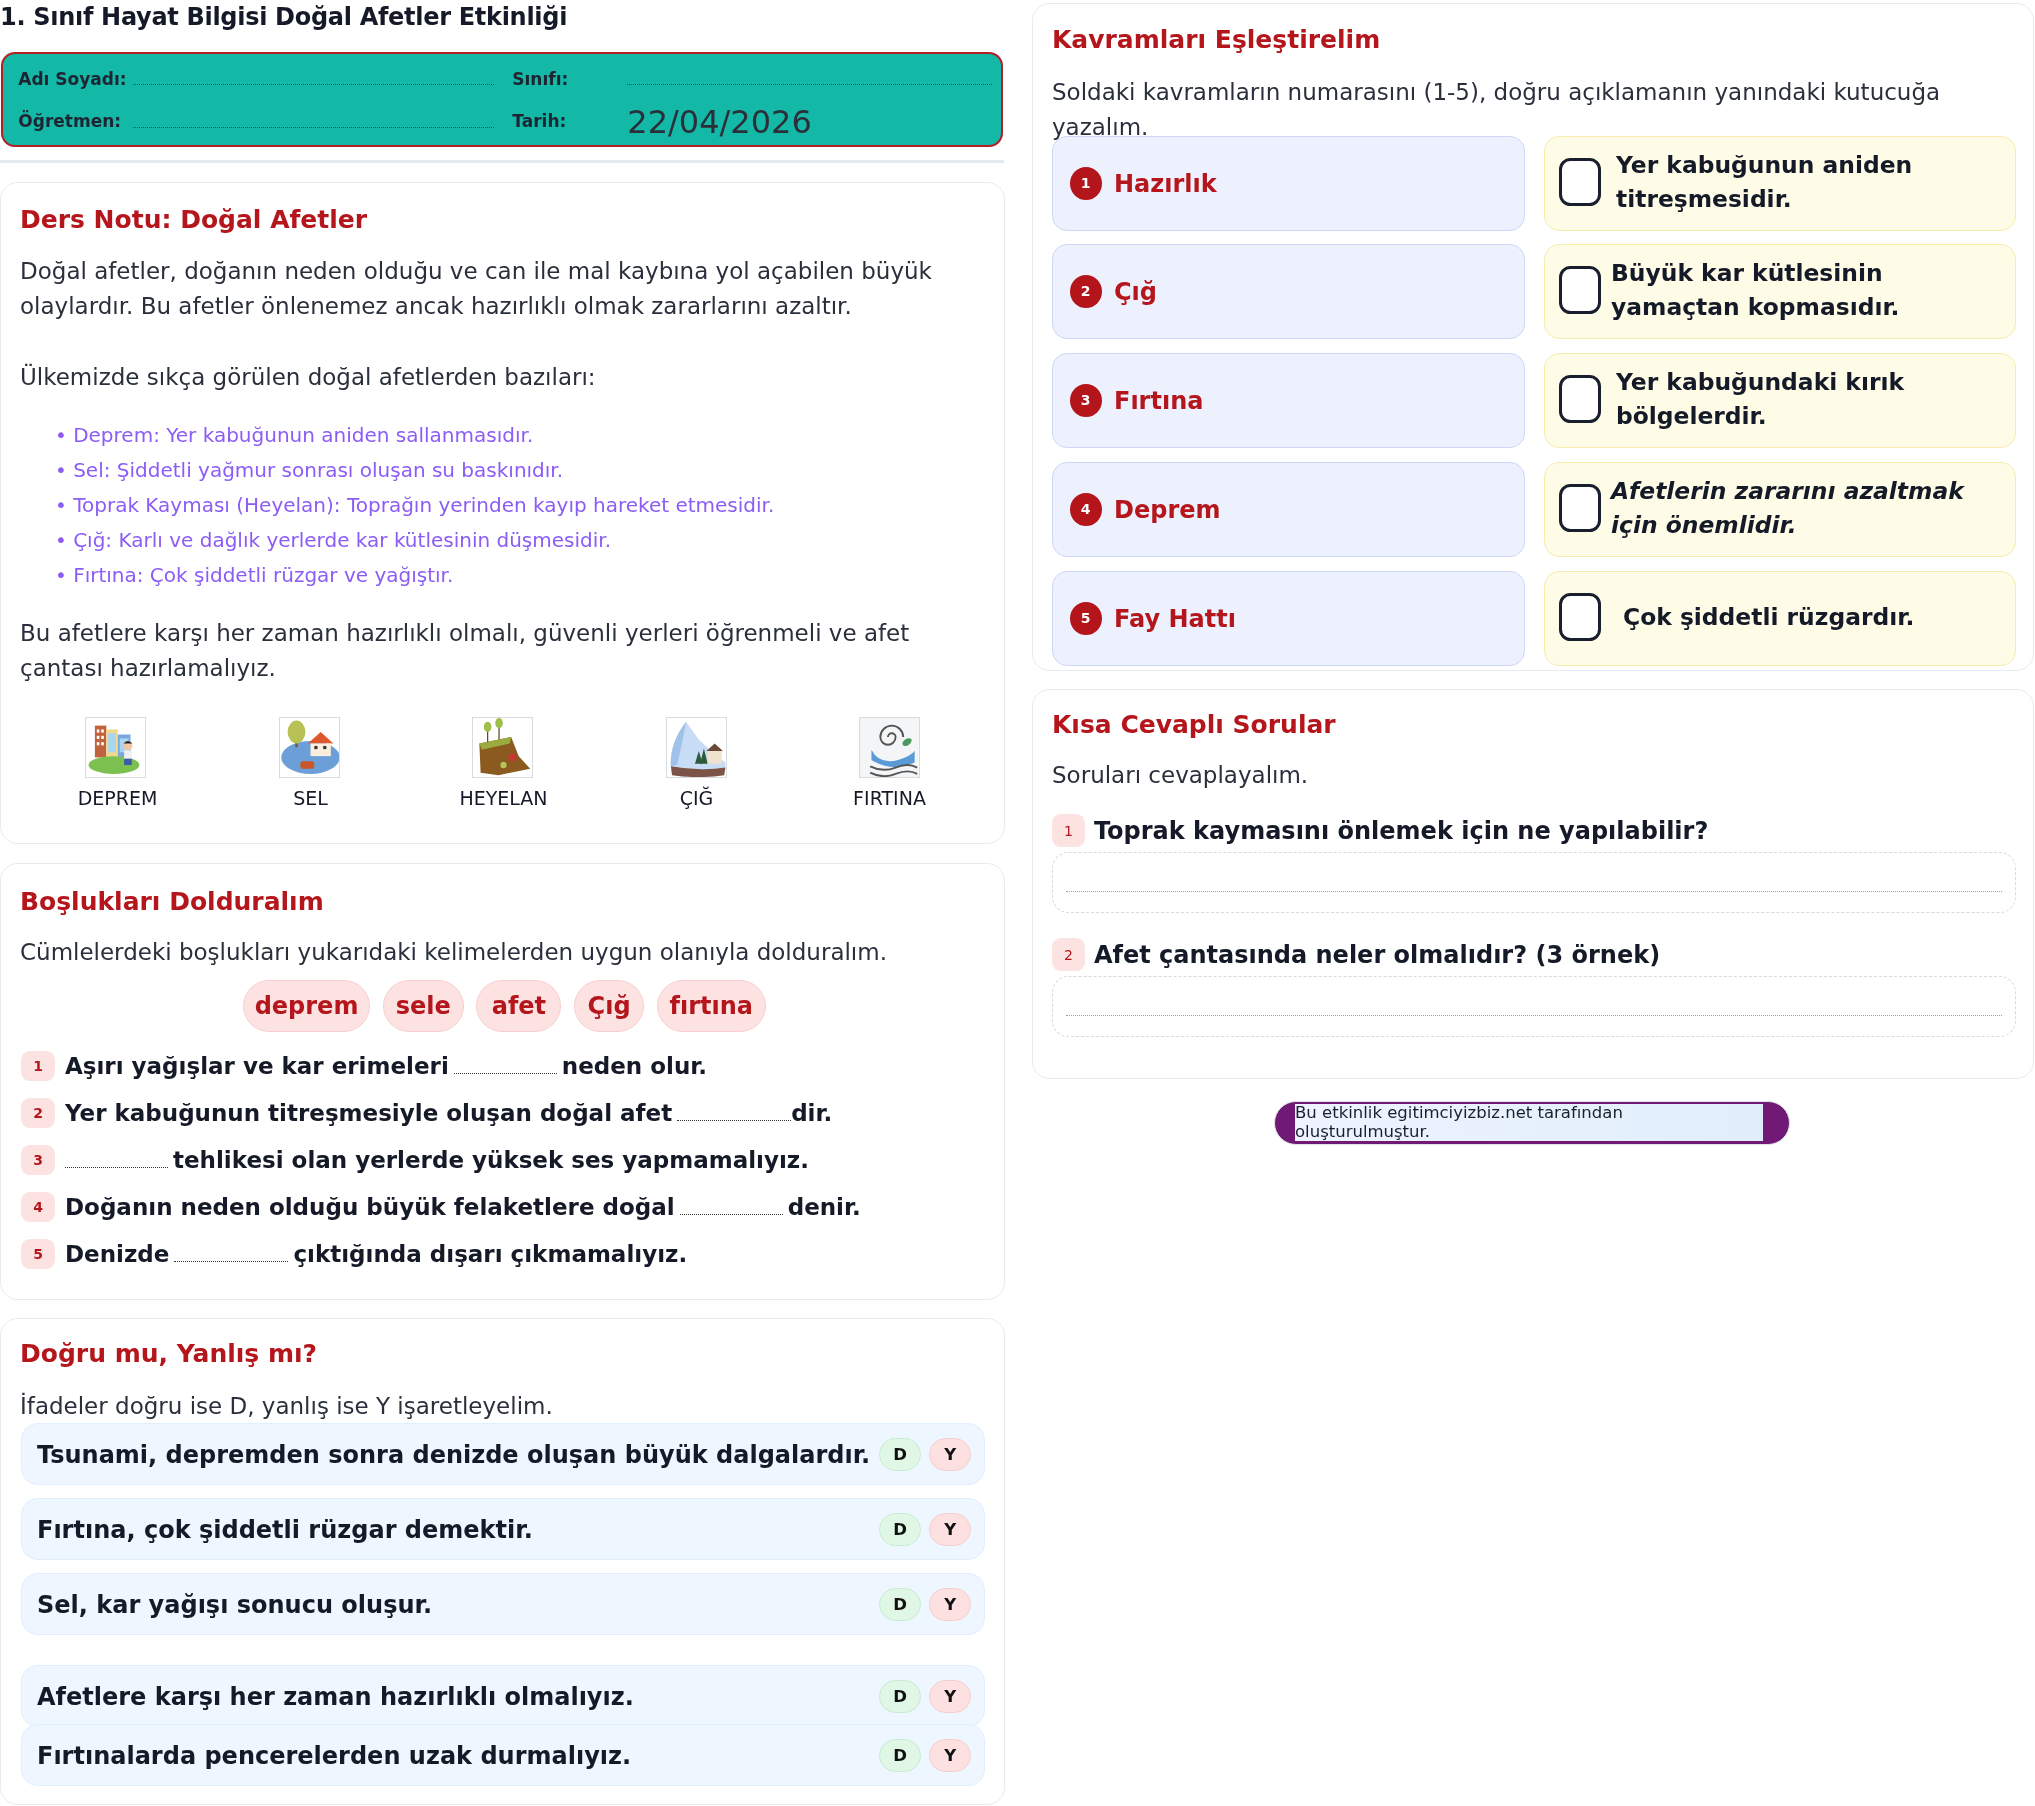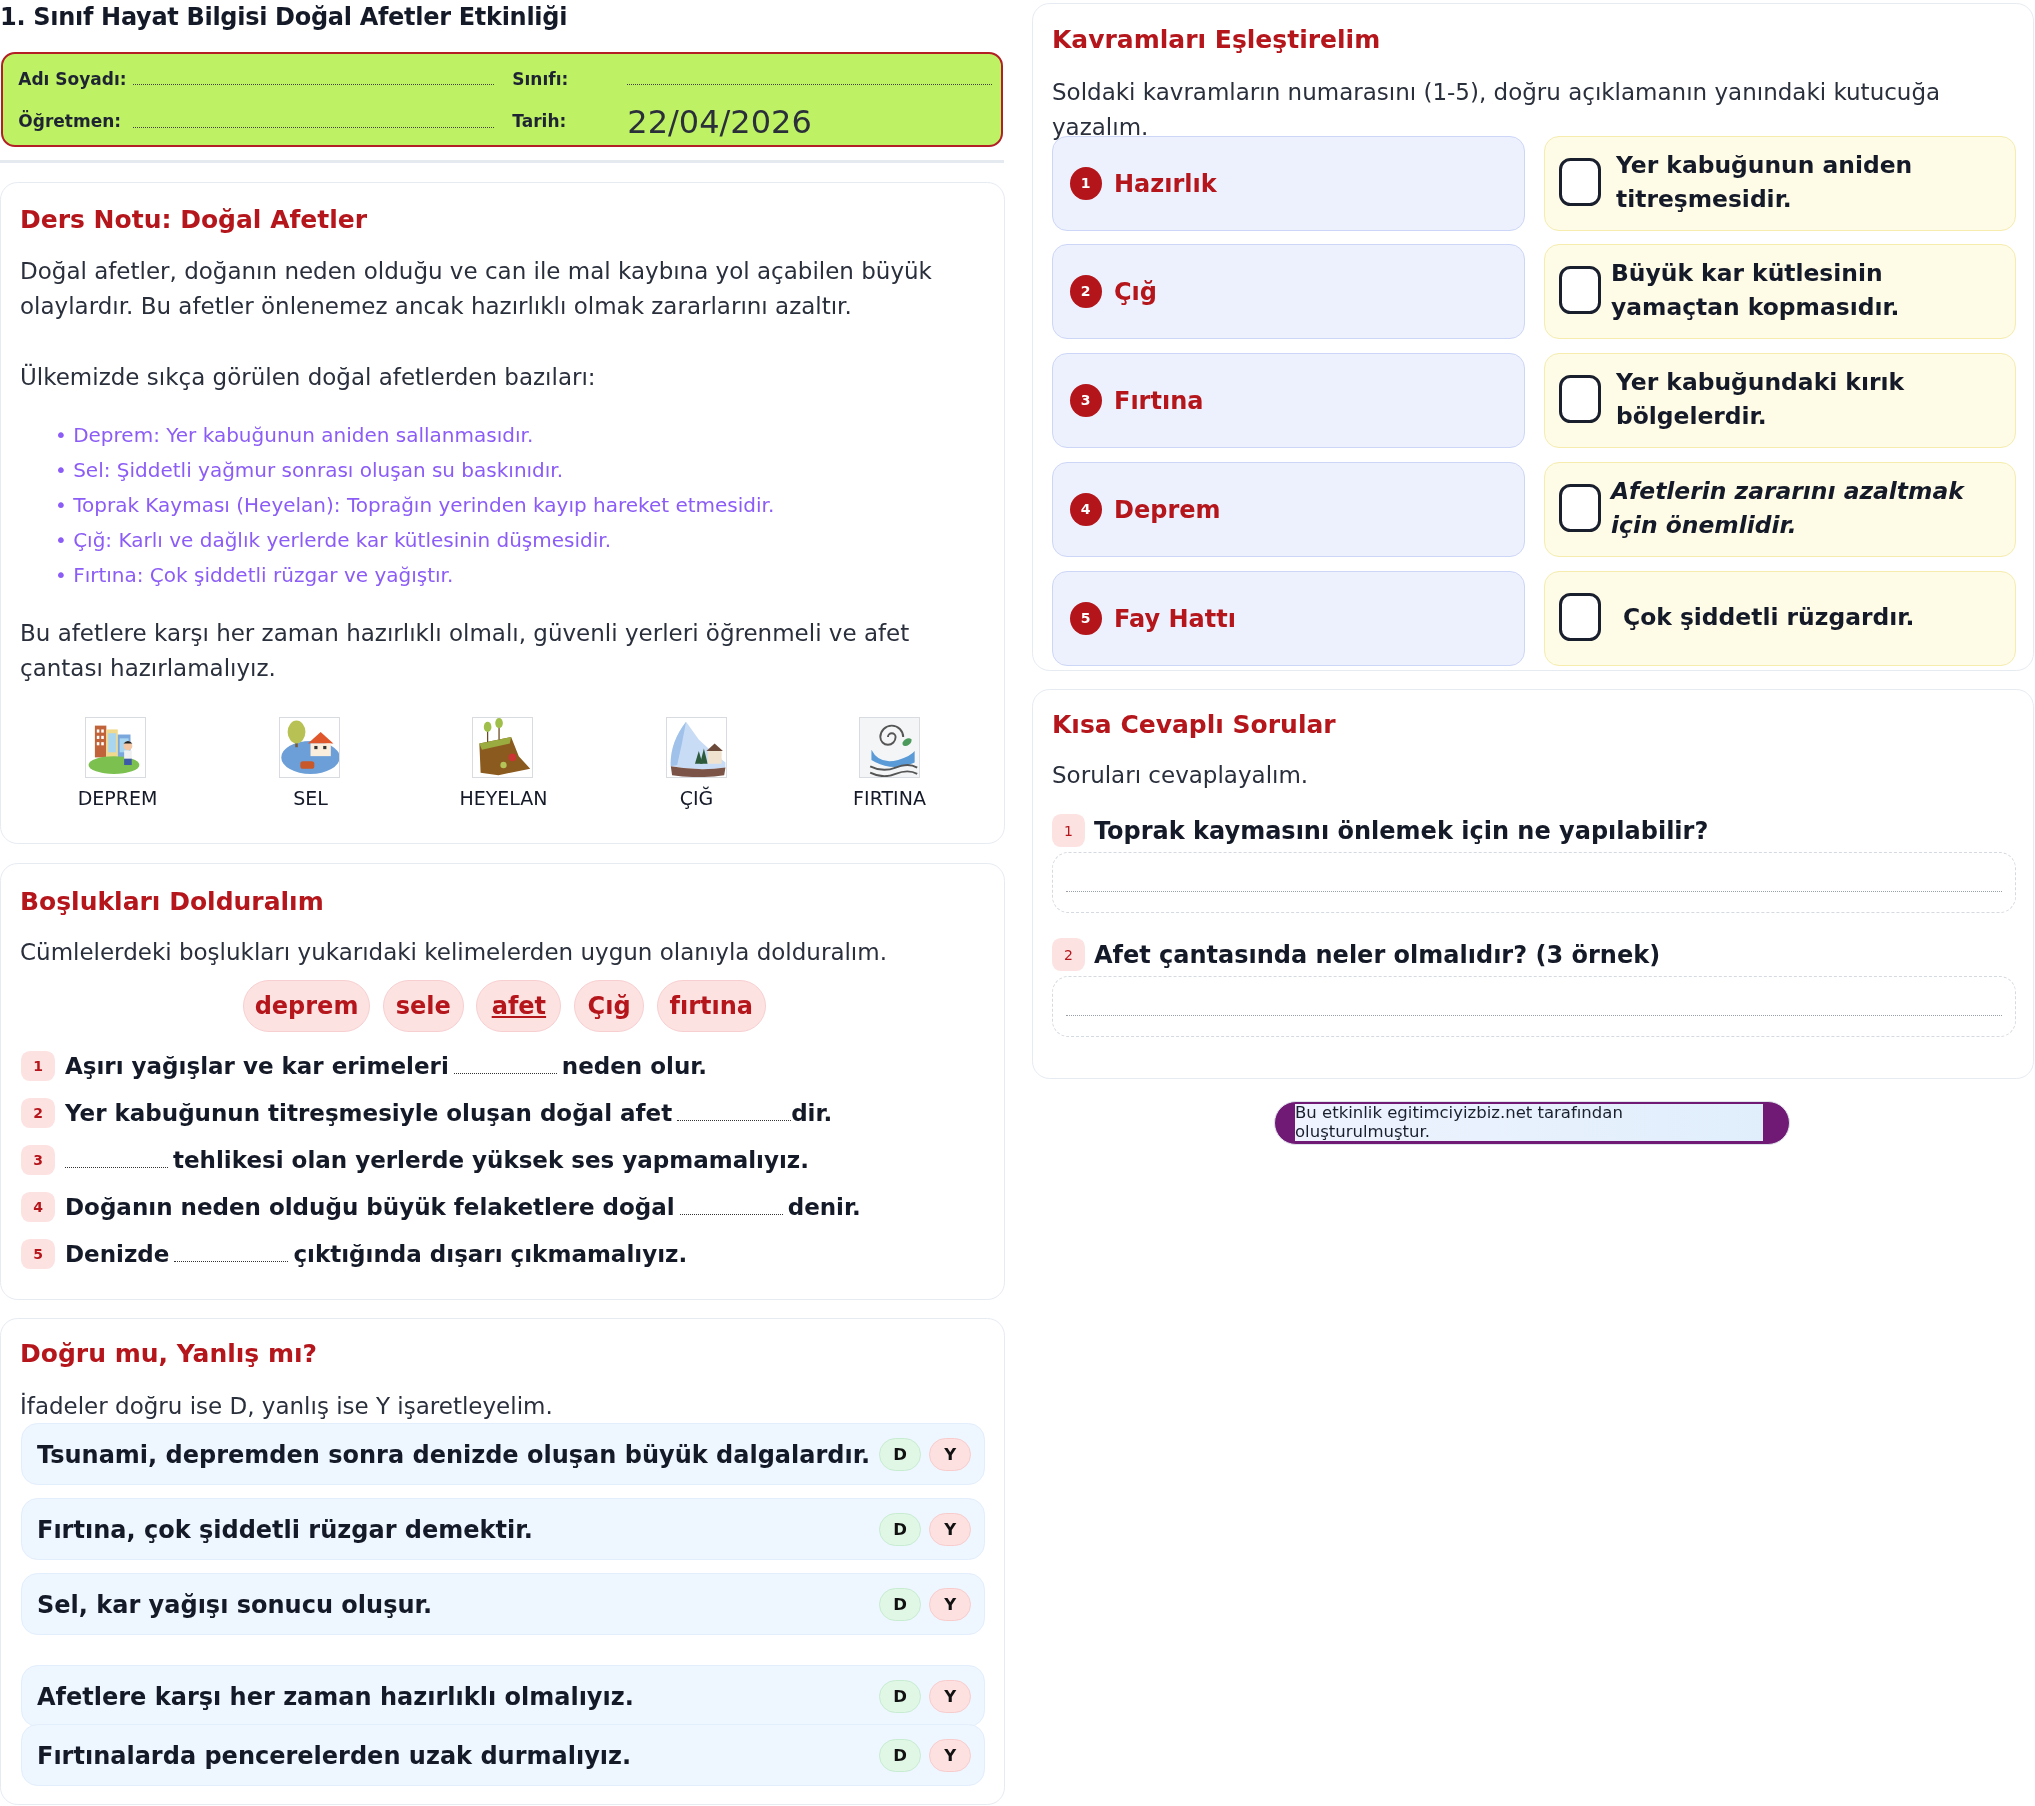--- a/index.html
+++ b/index.html
@@ -5,21 +5,21 @@
   * { box-sizing: border-box; margin: 0; padding: 0; }
   html, body { width: 2035px; height: 1806px; background: #ffffff; overflow: hidden; }
   body { font-family: "DejaVu Sans", "Liberation Sans", sans-serif; color: #1a1f2e; position: relative; }
 
   .abs { position: absolute; }
 
   
   .page-title { left: 0; top: 2.5px; font-size: 24px; font-weight: bold; color: #151a28; letter-spacing: -0.3px; }
 
   
-  .info-box { left: 1.3px; top: 52px; width: 1002px; height: 95px; border: 2.5px solid #b22026; border-radius: 14px; background: #bef264; }
+  .info-box { left: 1.3px; top: 52px; width: 1002px; height: 95px; border: 2.5px solid #b22026; border-radius: 14px; background: #14b8a6; }
   .info-label { font-size: 17px; color: #1f2433; font-weight: bold; }
   .info-dots { border-bottom: 1.9px dotted #444; height: 2.5px; }
   .info-value { font-size: 32px; color: #2b2f3a; }
   .header-rule { left: 0; top: 160px; width: 1004px; height: 2.5px; background: #e5eaf1; }
 
   
   .card { background: #fff; border: 1.9px solid #e6ebf2; border-radius: 17.7px; }
   .card-title { font-size: 25px; font-weight: bold; color: #b5161c; }
   .body-text { font-size: 23px; color: #2a2f3c; line-height: 35px; }
 
@@ -181,21 +181,21 @@
   <div class="abs icon-label" style="left:825px;top:604px;">FIRTINA</div>
 </div>
 
 <div class="abs card" style="left:0;top:863px;width:1005px;height:437px;">
   <div class="abs card-title" style="left:19px;top:23px;">Boşlukları Dolduralım</div>
   <div class="abs body-text" style="left:19px;top:71px;">Cümlelerdeki boşlukları yukarıdaki kelimelerden uygun olanıyla dolduralım.</div>
 
   <div class="abs" style="left:242px;top:116px;display:flex;gap:12.7px;">
     <div class="chip" style="width:127px;">deprem</div>
     <div class="chip" style="width:81px;">sele</div>
-    <div class="chip" style="width:85px;text-decoration:underline;">afet</div>
+    <div class="chip" style="width:85px;">afet</div>
     <div class="chip" style="width:70px;">Çığ</div>
     <div class="chip" style="width:109px;">fırtına</div>
   </div>
 
   <div class="abs" style="left:20px;top:187px;display:flex;align-items:center;">
     <div class="num-badge">1</div>
     <div class="fill-line" style="margin-left:10px;">
       <span>Aşırı yağışlar ve kar erimeleri</span>
       <span class="blank" style="width:103px;"></span>
       <span>neden olur.</span>

